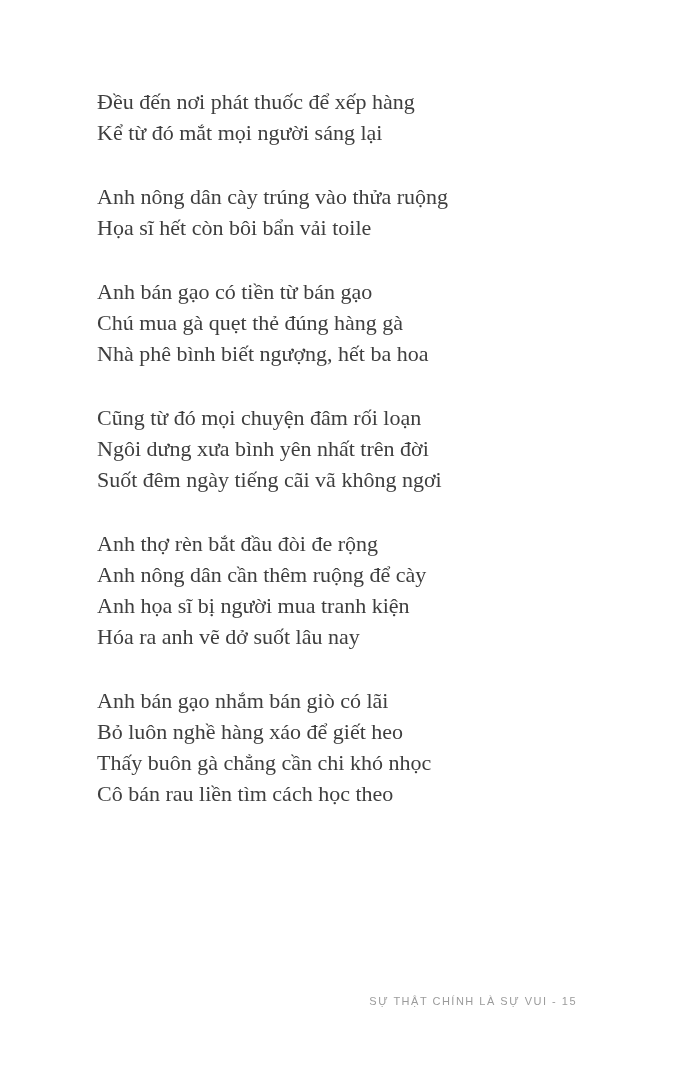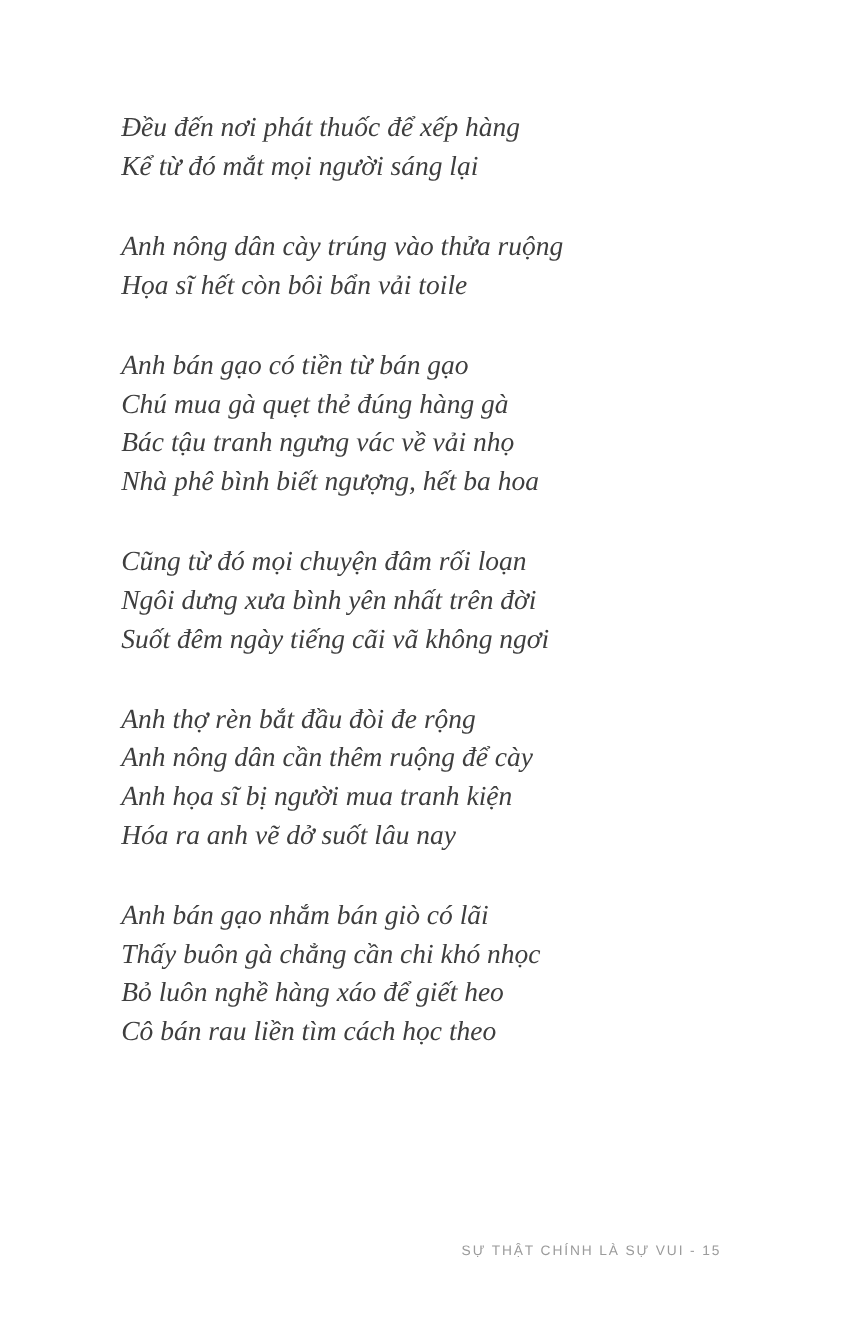--- a/index.html
+++ b/index.html
@@ -28,21 +28,20 @@
     font-family:"Liberation Serif", serif;
     font-size:22px;
     line-height:31px;
     font-weight:400;
   }
   .stanza{
     margin:0 0 33px 0;
   }
   .poem-line{
     white-space:nowrap;
-    font-style:italic;
   }
   .footer{
     position:absolute;
     right:97px;
     top:995px;
     font-family:"Liberation Sans", sans-serif;
     font-size:11px;
     letter-spacing:1.5px;
     color:var(--footer);
     white-space:nowrap;
@@ -57,37 +56,36 @@
         <div class="poem-line">Đều đến nơi phát thuốc để xếp hàng</div>
         <div class="poem-line">Kể từ đó mắt mọi người sáng lại</div>
       </div>
       <div class="stanza">
         <div class="poem-line">Anh nông dân cày trúng vào thửa ruộng</div>
         <div class="poem-line">Họa sĩ hết còn bôi bẩn vải toile</div>
       </div>
       <div class="stanza">
         <div class="poem-line">Anh bán gạo có tiền từ bán gạo</div>
         <div class="poem-line">Chú mua gà quẹt thẻ đúng hàng gà</div>
-        <div class="poem-line">Bác tậu tranh ngưng vác về vải nhọ</div>
         <div class="poem-line">Nhà phê bình biết ngượng, hết ba hoa</div>
       </div>
       <div class="stanza">
         <div class="poem-line">Cũng từ đó mọi chuyện đâm rối loạn</div>
         <div class="poem-line">Ngôi dưng xưa bình yên nhất trên đời</div>
         <div class="poem-line">Suốt đêm ngày tiếng cãi vã không ngơi</div>
       </div>
       <div class="stanza">
         <div class="poem-line">Anh thợ rèn bắt đầu đòi đe rộng</div>
         <div class="poem-line">Anh nông dân cần thêm ruộng để cày</div>
         <div class="poem-line">Anh họa sĩ bị người mua tranh kiện</div>
         <div class="poem-line">Hóa ra anh vẽ dở suốt lâu nay</div>
       </div>
       <div class="stanza">
         <div class="poem-line">Anh bán gạo nhắm bán giò có lãi</div>
+        <div class="poem-line">Bỏ luôn nghề hàng xáo để giết heo</div>
         <div class="poem-line">Thấy buôn gà chẳng cần chi khó nhọc</div>
-        <div class="poem-line">Bỏ luôn nghề hàng xáo để giết heo</div>
         <div class="poem-line">Cô bán rau liền tìm cách học theo</div>
       </div>
     </div>
   <div class="footer">
     <span>SỰ THẬT CHÍNH LÀ SỰ VUI - 15</span>
   </div>
 </div>
 
 </body></html>

